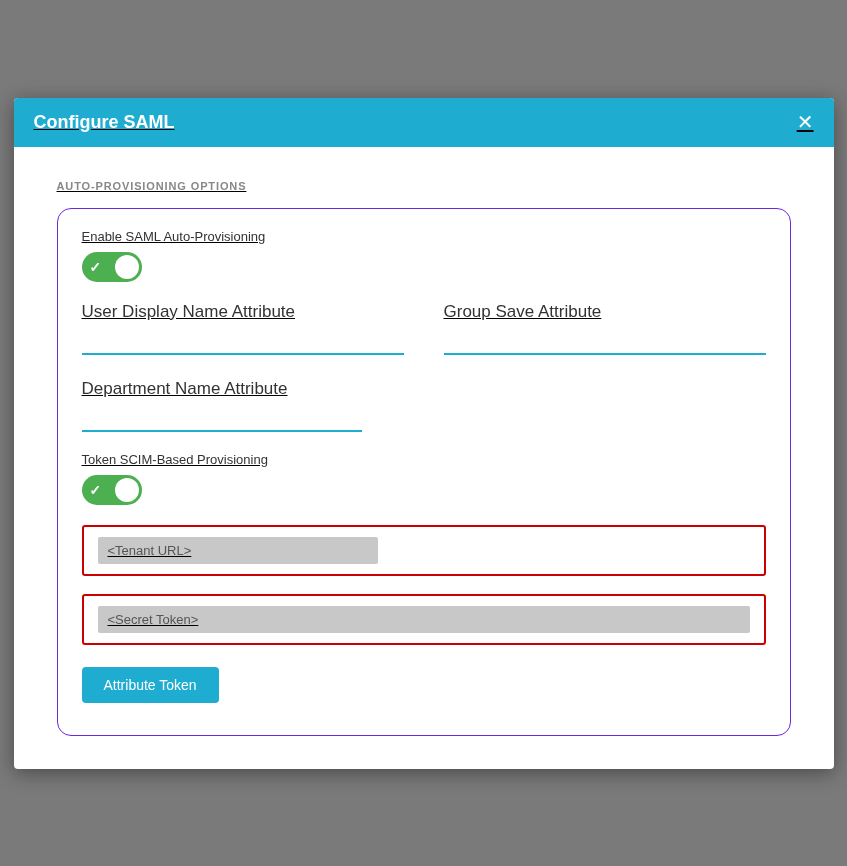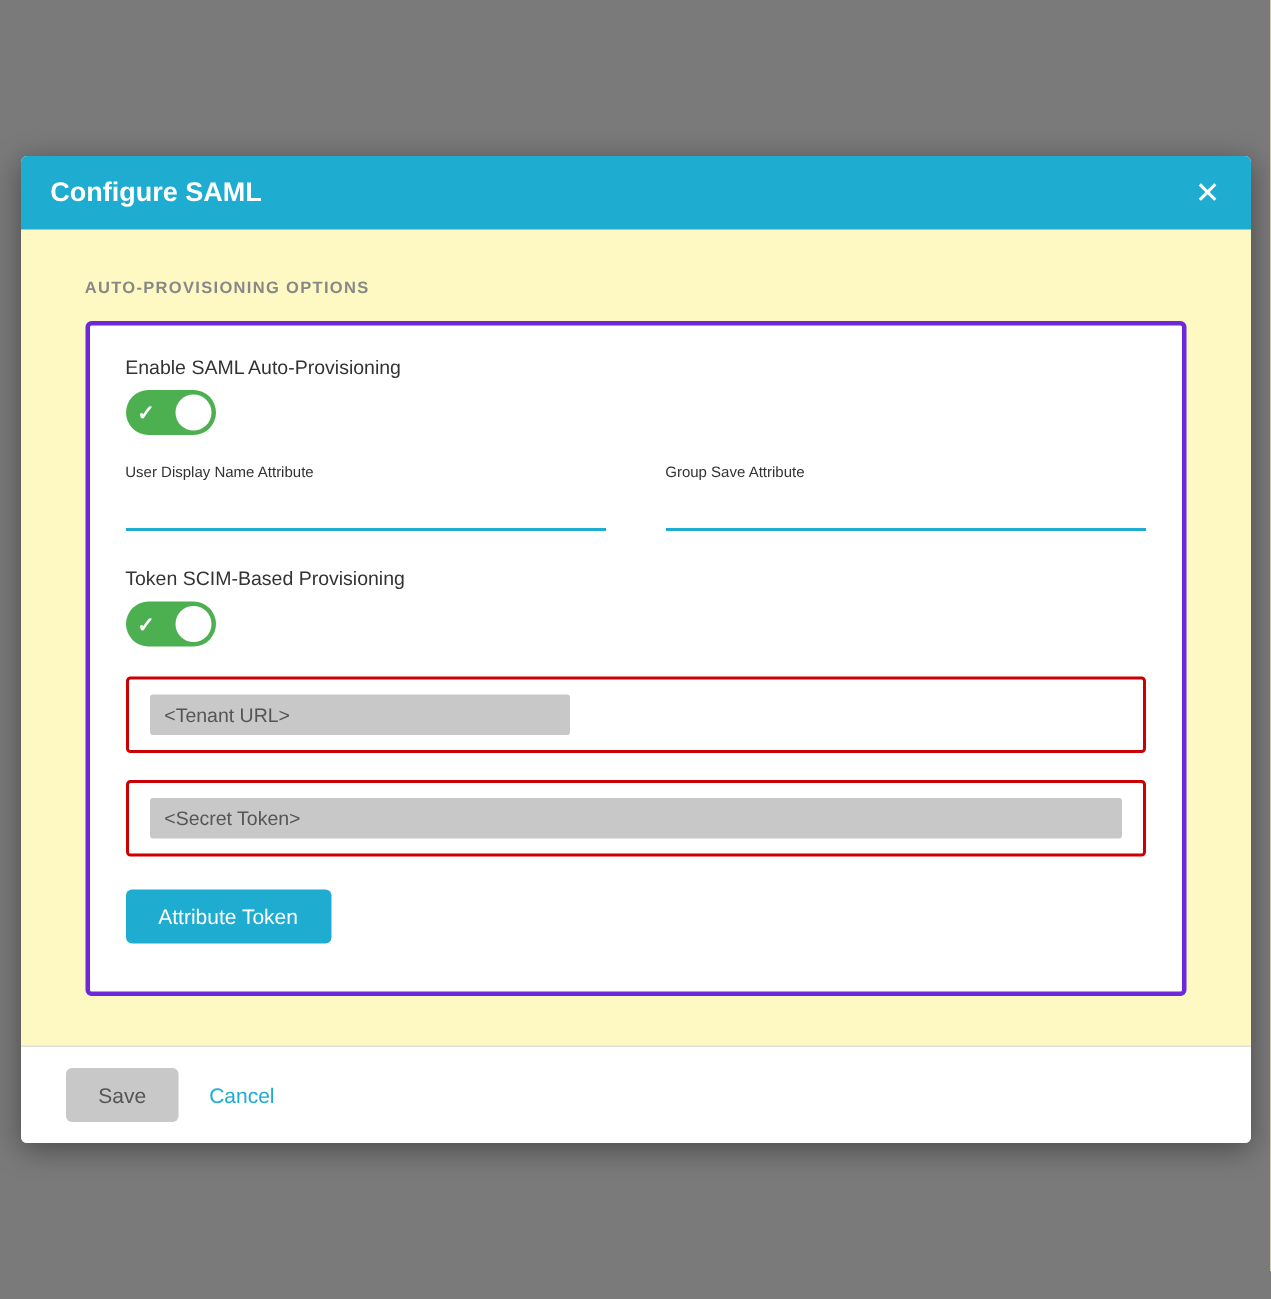--- a/index.html
+++ b/index.html
@@ -14,27 +14,28 @@
     .modal-overlay {
       width: 847px;
       height: 866px;
       display: flex;
       justify-content: center;
       align-items: center;
       background: rgba(0,0,0,0.4);
     }
     .modal {
       width: 820px;
-      background: #fef9c3;
+      background: #ffffff;
       border-radius: 4px;
       overflow: hidden;
       box-shadow: 0 4px 20px rgba(0,0,0,0.4);
       display: flex;
       flex-direction: column;
       max-height: 840px;
+      text-decoration: underline;
     }
     .modal-header {
       background: #1eacd0;
       color: #fff;
       padding: 14px 20px;
       display: flex;
       justify-content: space-between;
       align-items: center;
       flex-shrink: 0;
     }
@@ -71,36 +72,36 @@
     .section-title {
       font-size: 11px;
       font-weight: bold;
       color: #888;
       letter-spacing: 0.08em;
       text-transform: uppercase;
       margin-bottom: 16px;
     }
     .card {
       background: #fff;
-      border: 3px solid #6d28d9;
-      border-radius: 4px;
+      border: 1px solid #6d28d9;
+      border-radius: 14px;
       padding: 20px 24px 24px;
     }
     .field-row {
       display: flex;
       gap: 40px;
       margin-bottom: 24px;
     }
     .field-col {
       flex: 1;
       display: flex;
       flex-direction: column;
     }
     .field-label {
-      font-size: 10px;
+      font-size: 17px;
       color: #333;
       margin-bottom: 8px;
     }
     .field-input {
       border: none;
       border-bottom: 2px solid #1eacd0;
       outline: none;
       font-size: 13px;
       padding: 4px 0;
       background: transparent;
@@ -235,20 +236,26 @@
               <label class="field-label">User Display Name Attribute</label>
               <input class="field-input" type="text" style="">
             </div>
             <div class="field-col">
               <label class="field-label">Group Save Attribute</label>
               <input class="field-input" type="text" style="">
             </div>
           </div>
 
           
+          <div class="dept-row">
+            <div class="field-col dept-field">
+              <label class="field-label">Department Name Attribute</label>
+              <input class="field-input" type="text" style="">
+            </div>
+          </div>
 
           
           <div style="margin-bottom:20px;">
             <span class="toggle-label-text">Token SCIM-Based Provisioning</span>
             <div class="toggle-container">
               <span class="toggle-check">✓</span>
               <div class="toggle-knob"></div>
             </div>
           </div>
 
@@ -262,19 +269,15 @@
             <div class="box-field-value box-field-value-wide">&lt;Secret Token&gt;</div>
           </div>
 
           
           <button class="generate-btn">Attribute Token</button>
 
         </div>
       </div>
     </div>
 
-    <div class="modal-footer">
-      <button class="save-btn">Save</button>
-      <button class="cancel-btn">Cancel</button>
-    </div>
 
   </div>
 </div>
 
 </body></html>

